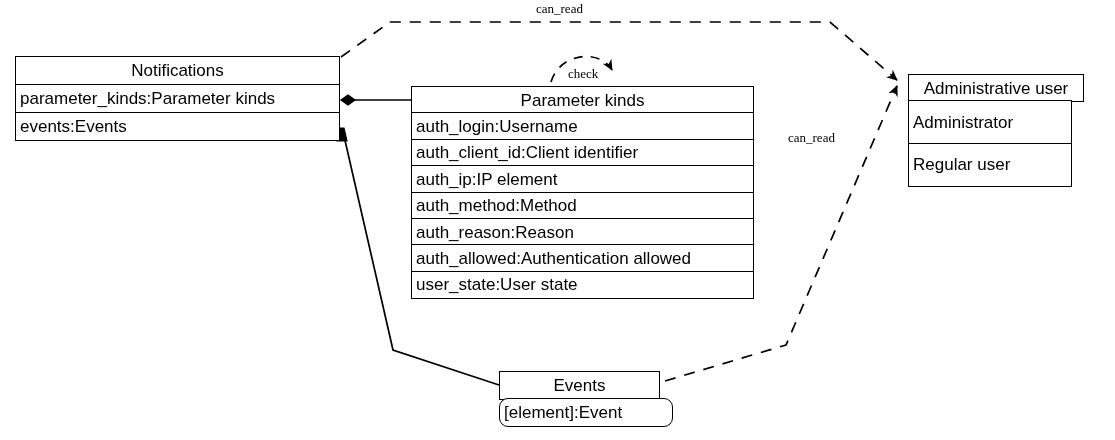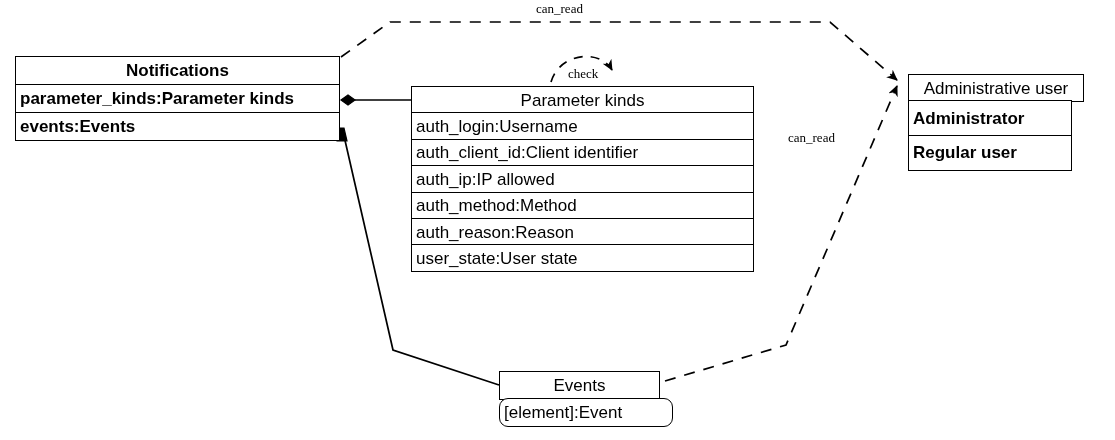--- a/index.html
+++ b/index.html
@@ -57,30 +57,30 @@
   .edge-label {
     position: absolute;
     font-family: "Liberation Serif", serif;
     font-size: 13px;
     color: #000000;
     white-space: nowrap;
     line-height: 1;
   }
 
   
-  #node-notifications { left: 15px; top: 56px; width: 284px; font-weight: bold; }
+  #node-notifications { left: 15px; top: 56px; width: 284px; }
   #node-notifications .cell { width: 325px; height: 29.5px; }
 
   #node-parameter-kinds { left: 411px; top: 86px; width: 343px; }
   #node-parameter-kinds .cell { width: 343px; height: 28px; }
   #node-parameter-kinds .cell.title { height: 28px; }
 
   #node-admin-user { left: 908px; top: 74px; }
   #node-admin-user .cell.title { width: 176px; height: 28px; }
-  #node-admin-user .cell.attr { width: 164px; height: 36px; font-weight: bold; }
+  #node-admin-user .cell.attr { width: 164px; height: 44px; }
 
   #node-events { left: 499px; top: 371px; }
   #node-events .cell.title { width: 161px; height: 29px; text-align: center; }
   #node-events .cell.attr { width: 174px; height: 29px; border-radius: 9px; }
 </style>
 </head>
 <body>
 
 <div id="canvas">
 
@@ -117,23 +117,24 @@
   <div class="node" id="node-notifications">
     <div class="cell title">Notifications</div>
     <div class="cell attr">parameter_kinds:Parameter kinds</div>
     <div class="cell attr">events:Events</div>
   </div>
 
   <div class="node" id="node-parameter-kinds">
     <div class="cell title">Parameter kinds</div>
     <div class="cell attr">auth_login:Username</div>
     <div class="cell attr">auth_client_id:Client identifier</div>
-    <div class="cell attr">auth_ip:IP allowed</div>
+    <div class="cell attr">auth_ip:IP element</div>
     <div class="cell attr">auth_method:Method</div>
     <div class="cell attr">auth_reason:Reason</div>
+    <div class="cell attr">auth_allowed:Authentication allowed</div>
     <div class="cell attr">user_state:User state</div>
   </div>
 
   <div class="node" id="node-admin-user">
     <div class="cell title">Administrative user</div>
     <div class="cell attr">Administrator</div>
     <div class="cell attr">Regular user</div>
   </div>
 
   <div class="node" id="node-events">

